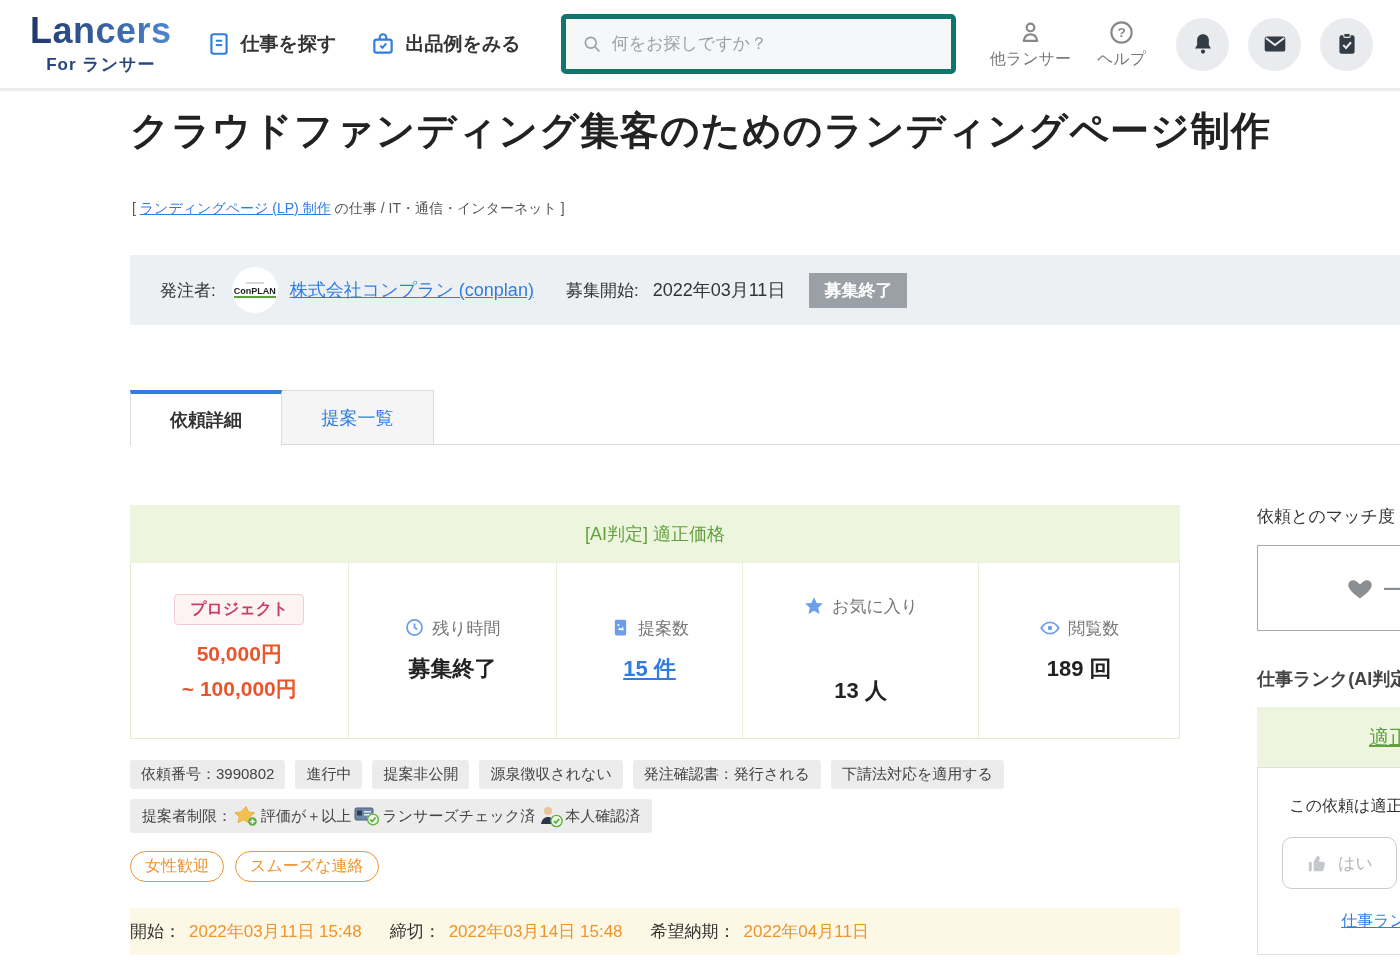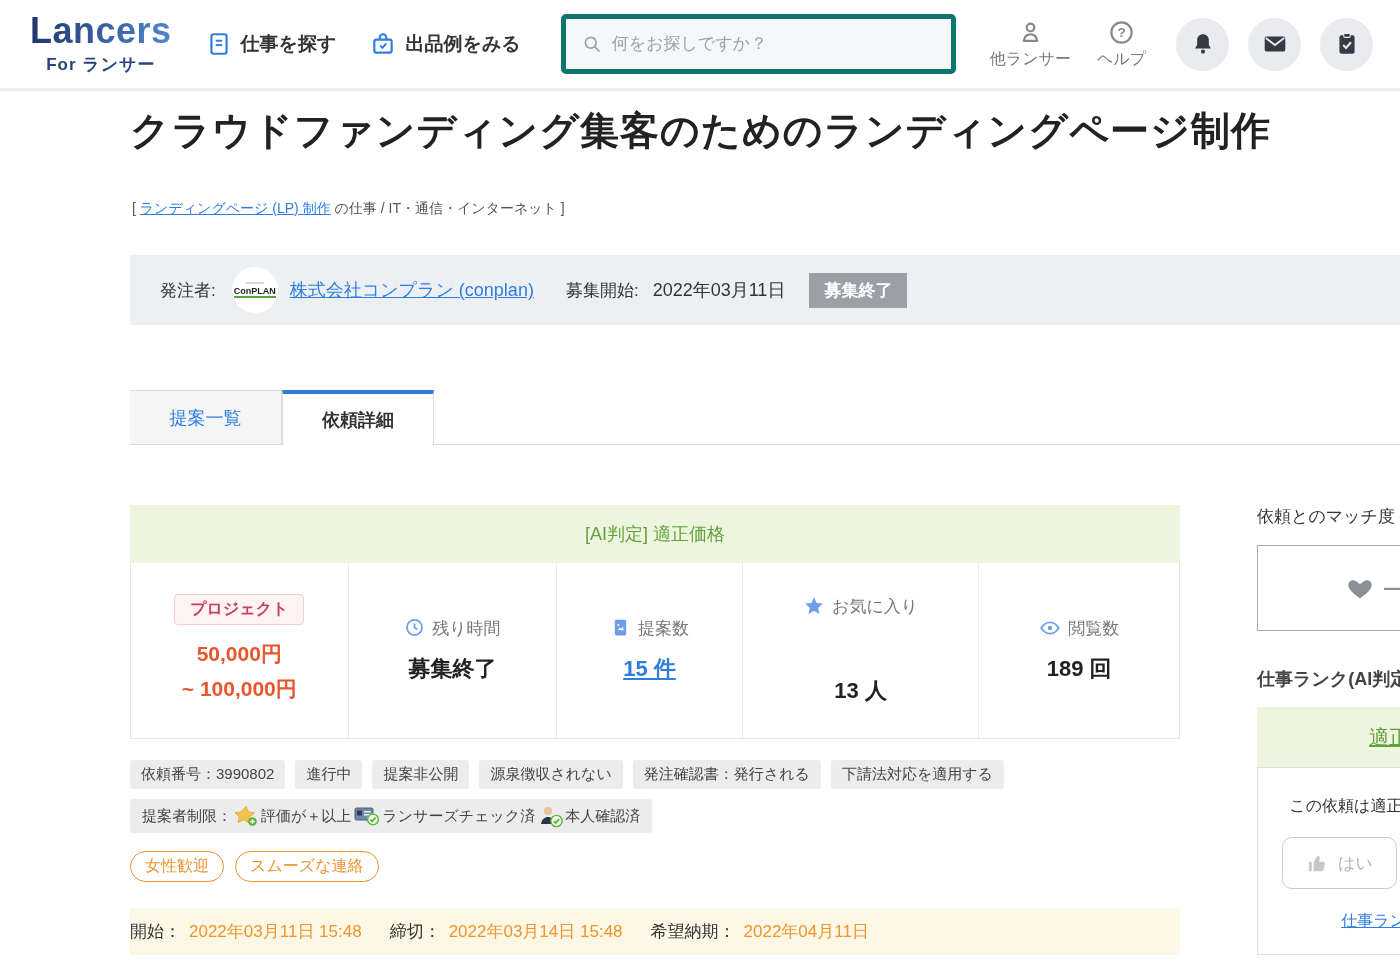--- a/index.html
+++ b/index.html
@@ -220,22 +220,22 @@
       <div class="av-text">ConPLAN</div>
     </div>
     <a class="client-link">株式会社コンプラン (conplan)</a>
     <span class="recruit-label">募集開始:</span>
     <span class="recruit-date">2022年03月11日</span>
     <span class="status-badge">募集終了</span>
   </div>
 
   <div class="tabs-line"></div>
   <div class="tabs">
+    <div class="tab active">依頼詳細</div>
     <div class="tab inactive">提案一覧</div>
-    <div class="tab active">依頼詳細</div>
   </div>
 
   <section class="price-card">
     <div class="price-banner">[AI判定] 適正価格</div>
     <div class="price-body">
       <div class="cell cell-price">
         <span class="type-badge">プロジェクト</span>
         <div class="price-value">
           <div>50,000円</div>
           <div>~ 100,000円</div>

